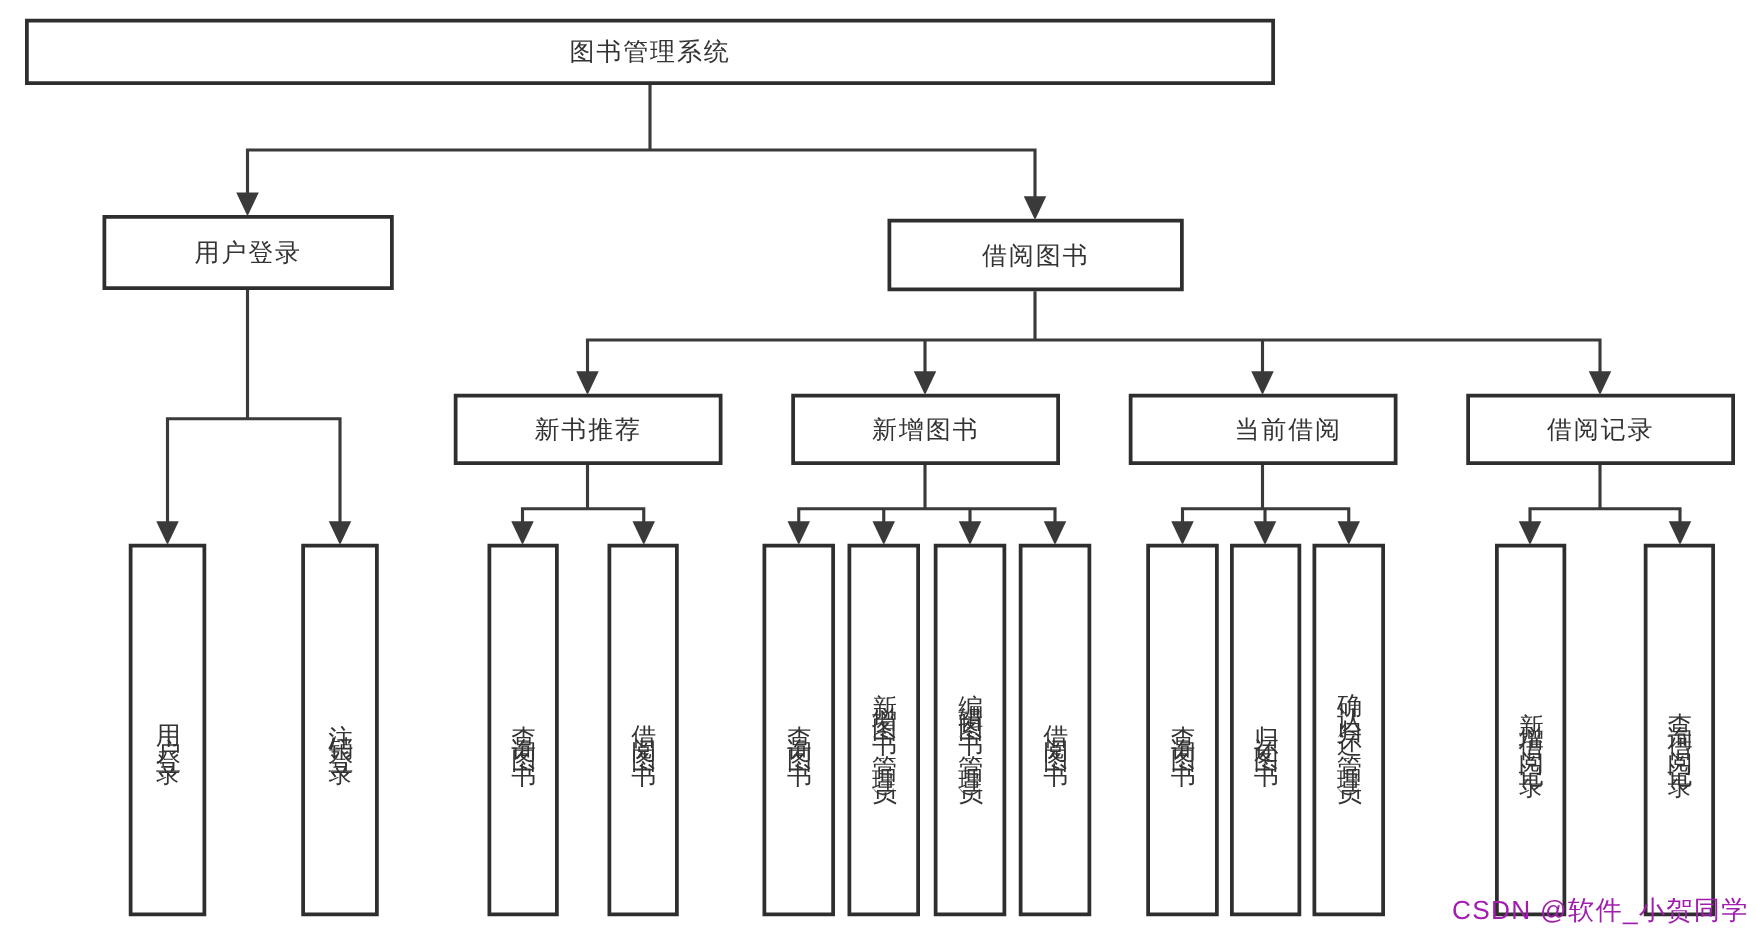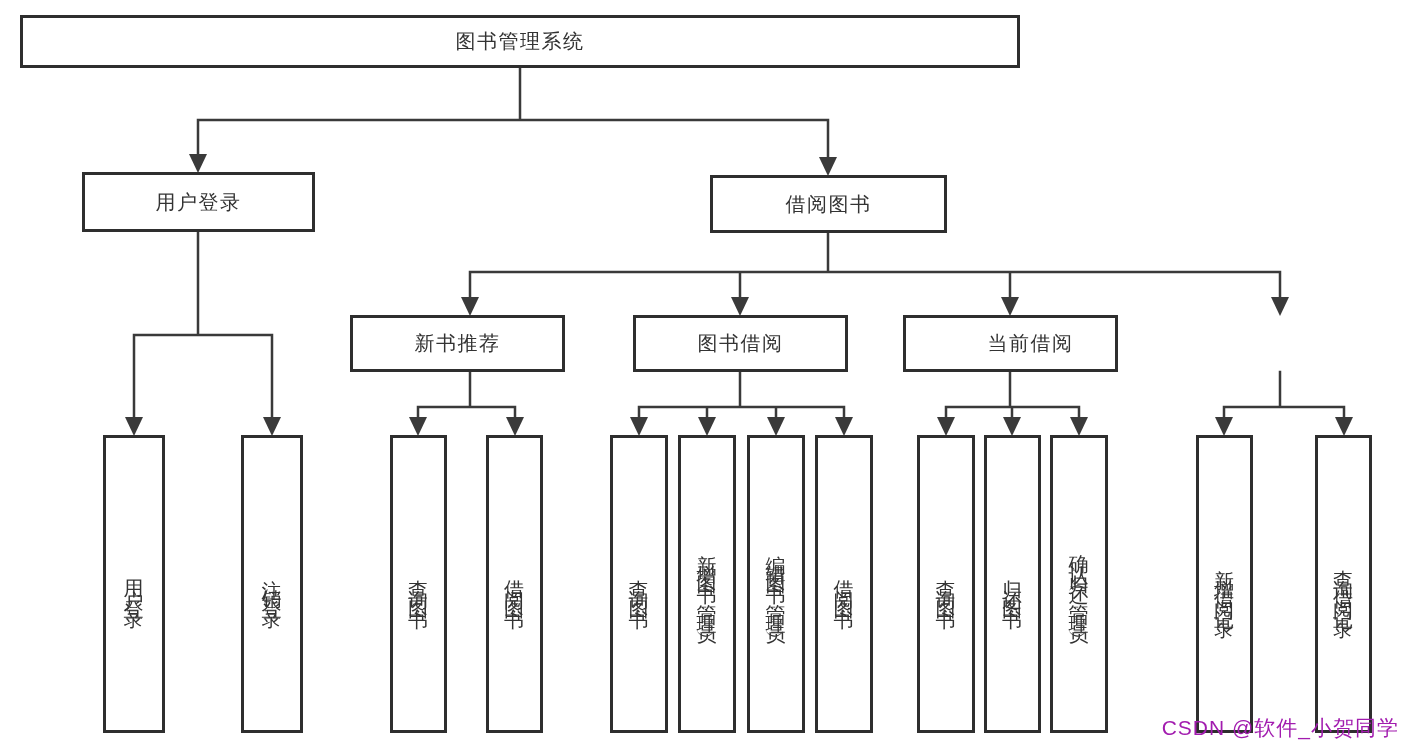--- a/index.html
+++ b/index.html
@@ -89,28 +89,31 @@
     <span>图书管理系统</span>
   </div>
 
   <div class="node h-node" style="left:82px;top:172px;width:233px;height:60px;">
     <span>用户登录</span>
   </div>
   <div class="node h-node" style="left:710px;top:175px;width:237px;height:58px;">
     <span>借阅图书</span>
   </div>
 
-  <div class="node h-node" style="left:350px;top:315px;width:215px;height:57px;align-items:center;">
+  <div class="node h-node" style="left:363px;top:315px;width:215px;height:57px;align-items:center;">
     <span>新书推荐</span>
   </div>
   <div class="node h-node" style="left:633px;top:315px;width:215px;height:57px;">
-    <span>图书借阅</span>
+    <span>新增图书</span>
   </div>
   <div class="node h-node" style="left:903px;top:315px;width:215px;height:57px;padding-left:40px;">
     <span>当前借阅</span>
+  </div>
+  <div class="node h-node" style="left:1173px;top:315px;width:215px;height:57px;">
+    <span>借阅记录</span>
   </div>
 
   <div class="node v-node" style="left:103px;top:435px;width:62px;height:298px;">
     <span class="vtext">用户登录</span>
   </div>
   <div class="node v-node" style="left:241px;top:435px;width:62px;height:298px;">
     <span class="vtext">注销登录</span>
   </div>
 
   <div class="node v-node" style="left:390px;top:435px;width:57px;height:298px;">

